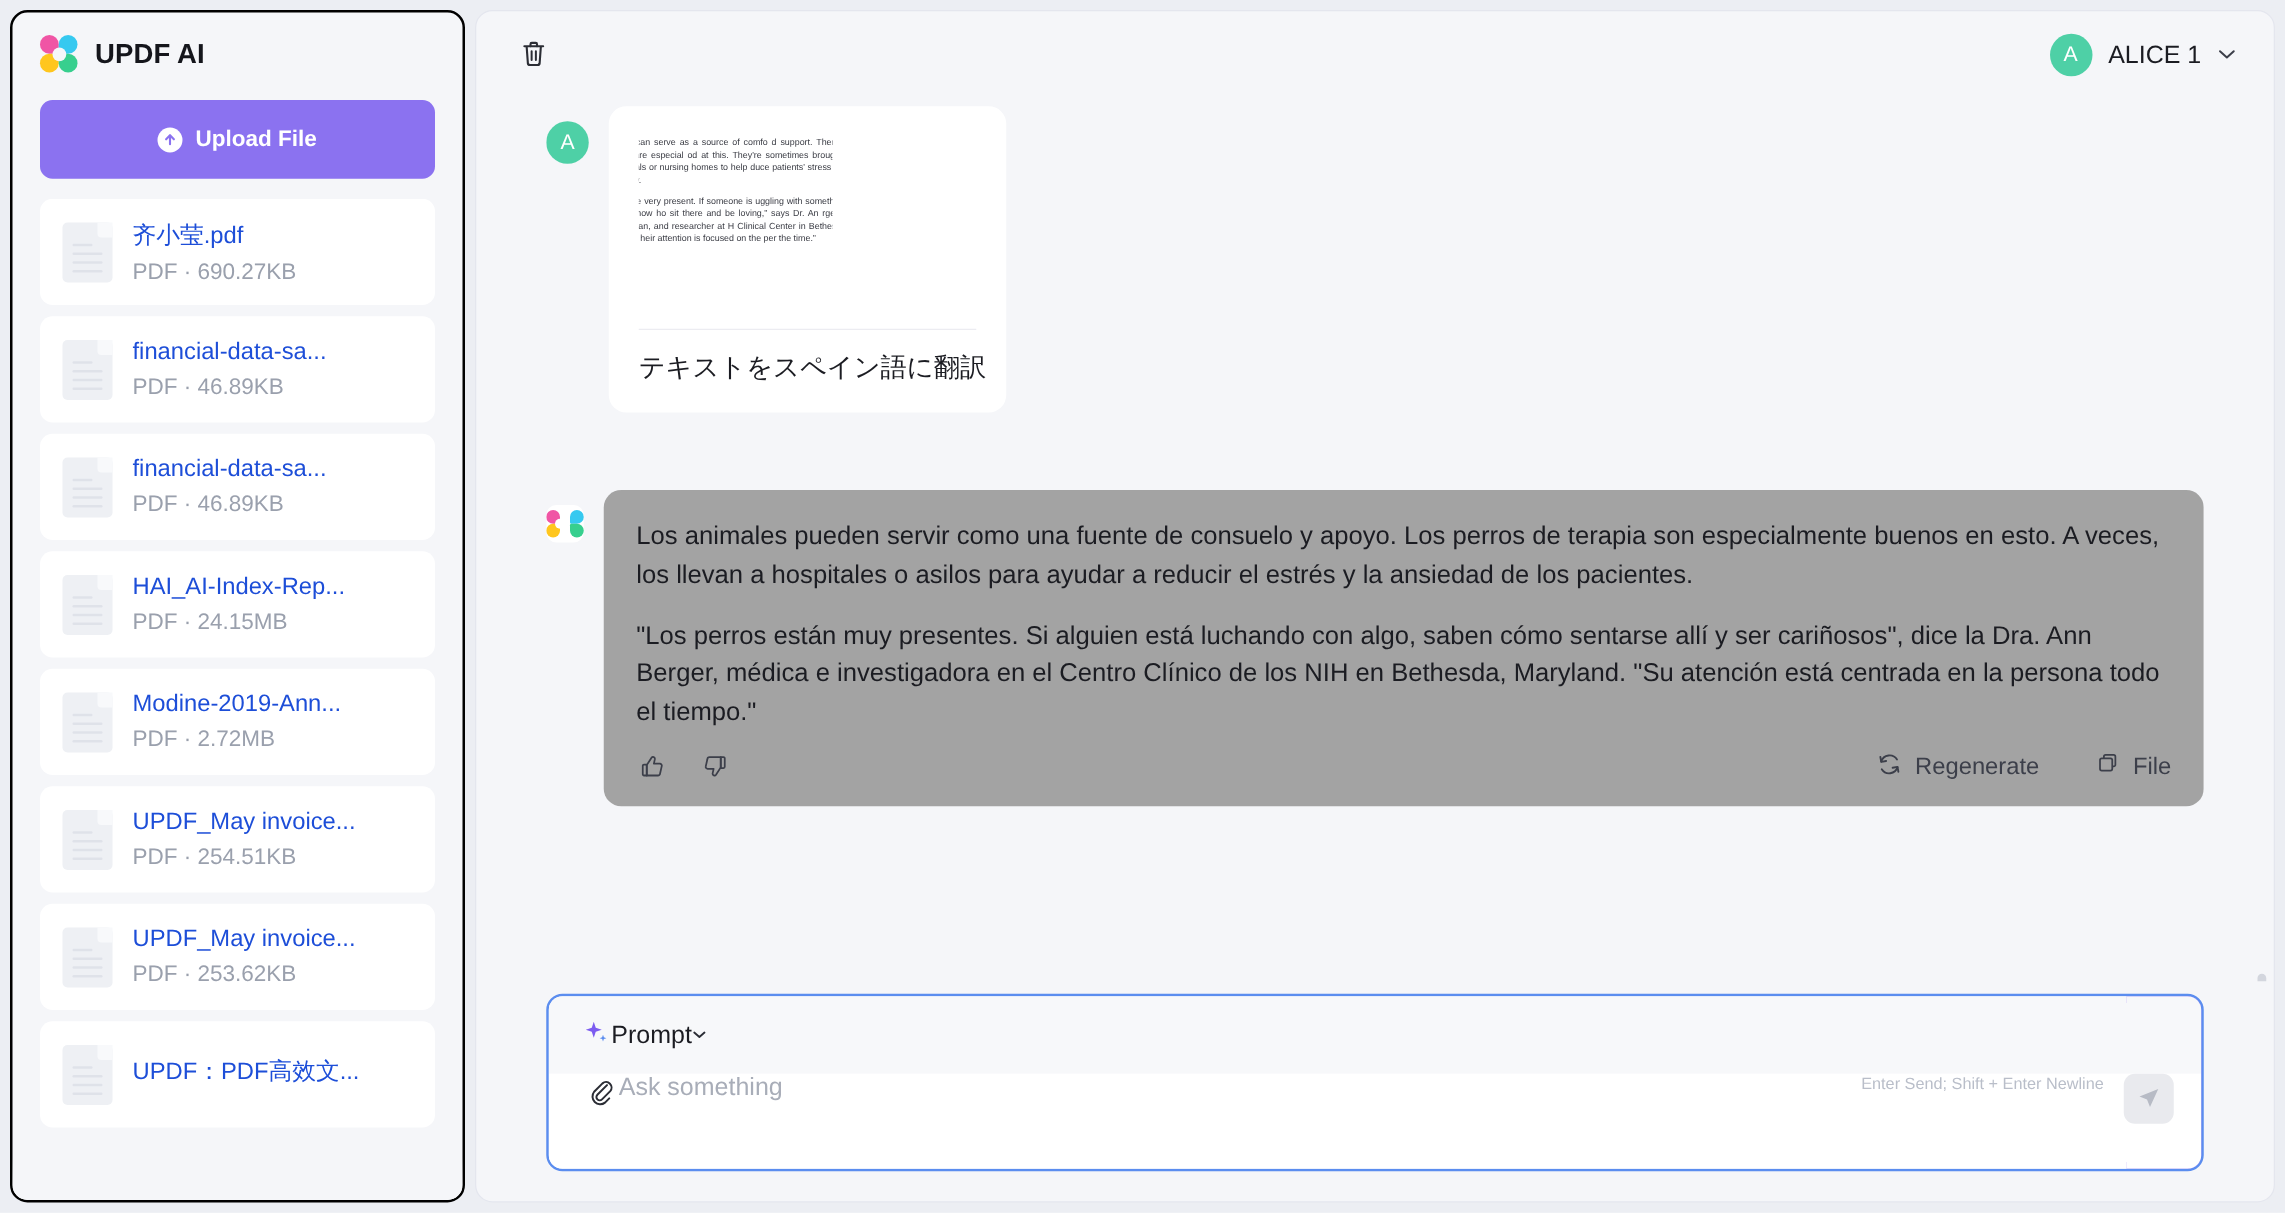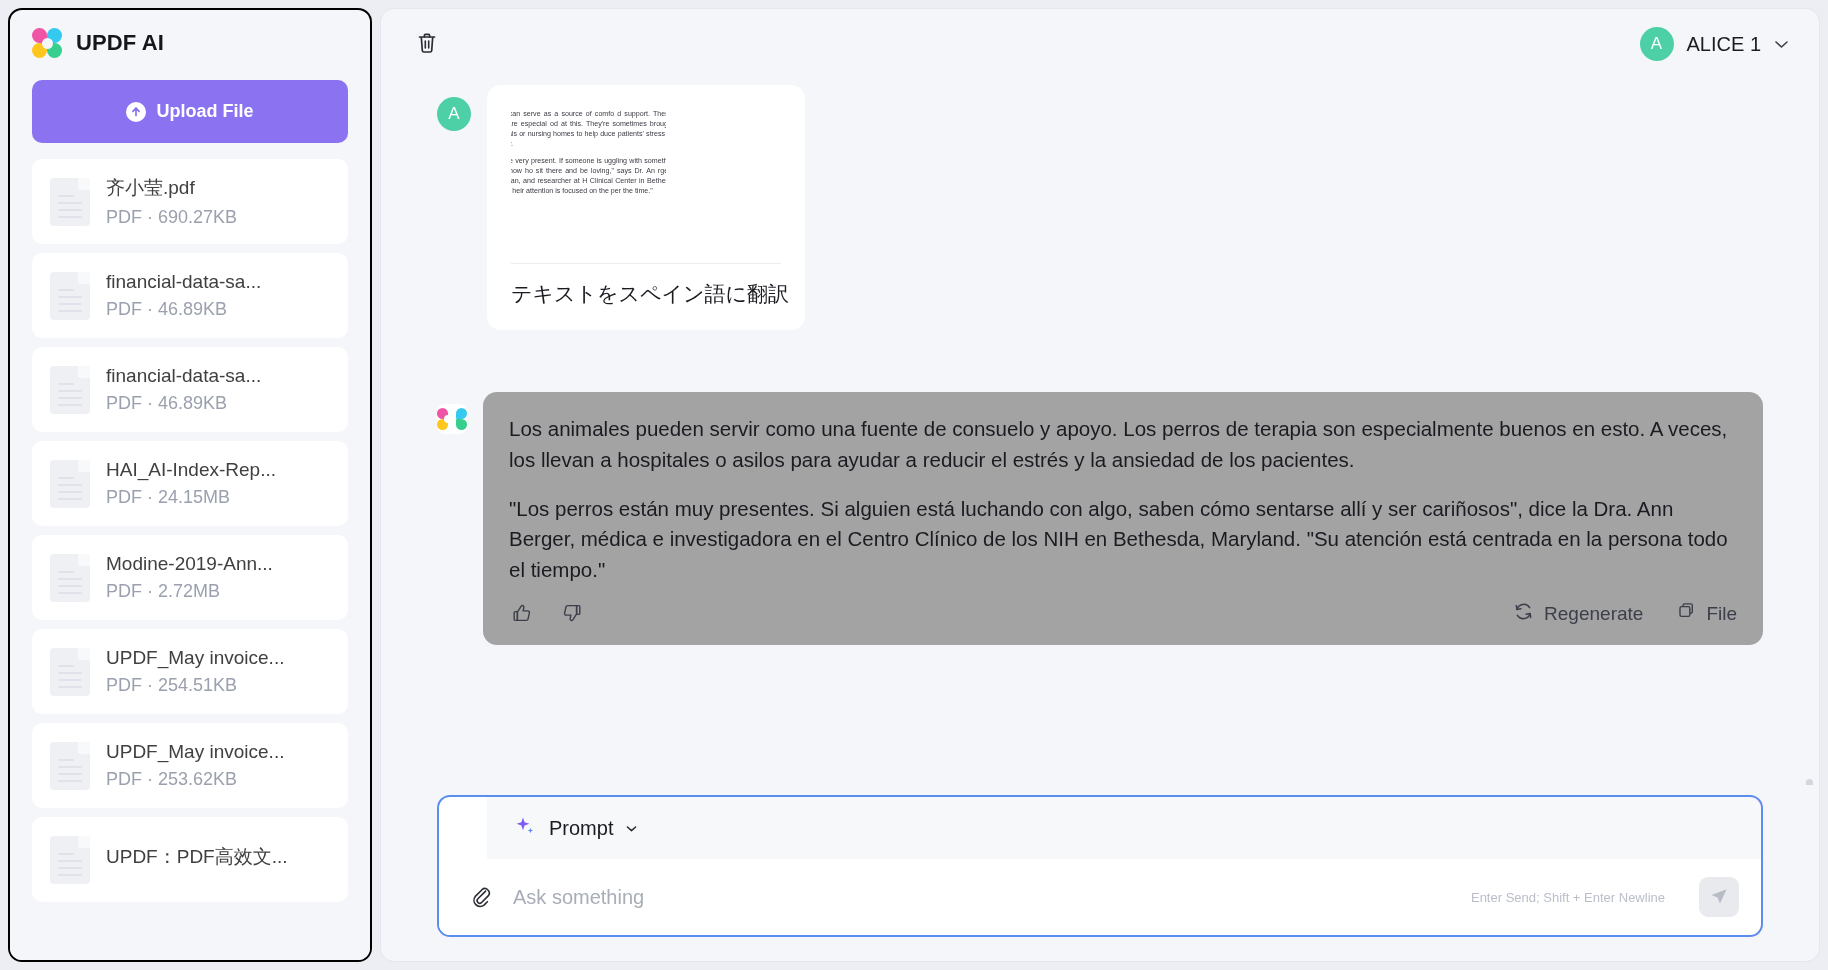--- a/index.html
+++ b/index.html
@@ -149,21 +149,21 @@
     background: #dfe2e9;
   }
   .doc-icon .l1 { top: 17px; width: 16px; }
   .doc-icon .l2 { top: 24px; width: 24px; }
   .doc-icon .l3 { top: 31px; width: 24px; }
   .doc-icon .l4 { top: 38px; width: 24px; }
 
   .file-meta { min-width: 0; flex: 1 1 auto; }
   .file-name {
     font-size: 19px;
-    color: #404040;
+    color: #1d4ed8;
     white-space: nowrap;
     overflow: hidden;
     text-overflow: ellipsis;
     margin-bottom: 6px;
   }
   .file-sub {
     font-size: 18px;
     color: #9aa0ad;
   }
 
@@ -335,21 +335,21 @@
   }
   .bot-bubble p:last-of-type { margin-bottom: 10px; }
 
   .actions {
     display: flex;
     align-items: center;
     justify-content: space-between;
     padding-top: 4px;
   }
   .actions-left { display: flex; gap: 24px; align-items: center; }
-  .actions-right { display: flex; gap: 32px; align-items: center; }
+  .actions-right { display: flex; gap: 44px; align-items: center; }
 
   .icon-btn {
     display: flex;
     align-items: center;
     justify-content: center;
     cursor: pointer;
     background: none;
     border: none;
     padding: 2px;
   }
@@ -384,35 +384,32 @@
     border-radius: 0 13px 13px 0;
     pointer-events: none;
   }
 
   .composer-top {
     height: 62px;
     background: #f7f8fa;
     display: flex;
     align-items: center;
     padding: 0 26px;
-    gap: 12px;
-    margin-left: 48px;
   }
   .prompt-label {
     font-size: 20px;
     color: #1b1c22;
   }
   .sparkle { display: block; }
 
   .composer-bottom {
     height: 76px;
     display: flex;
-    align-items: center;
+    align-items: flex-start;
     padding: 0 22px 0 26px;
-    gap: 18px;
     background: #ffffff;
   }
   .clip-btn {
     width: 30px; height: 30px;
     display: flex; align-items: center; justify-content: center;
     cursor: pointer; background: none; border: none;
     flex: 0 0 30px;
   }
   .ask-input {
     flex: 1 1 auto;

